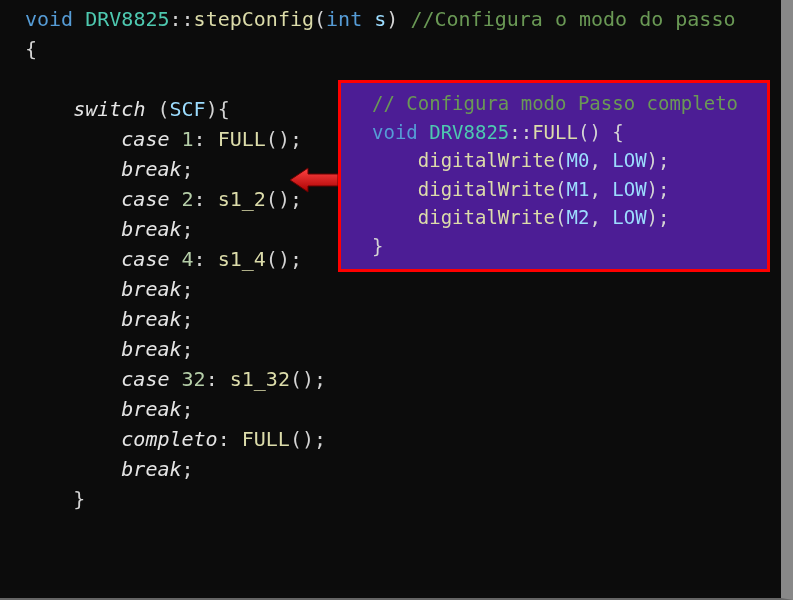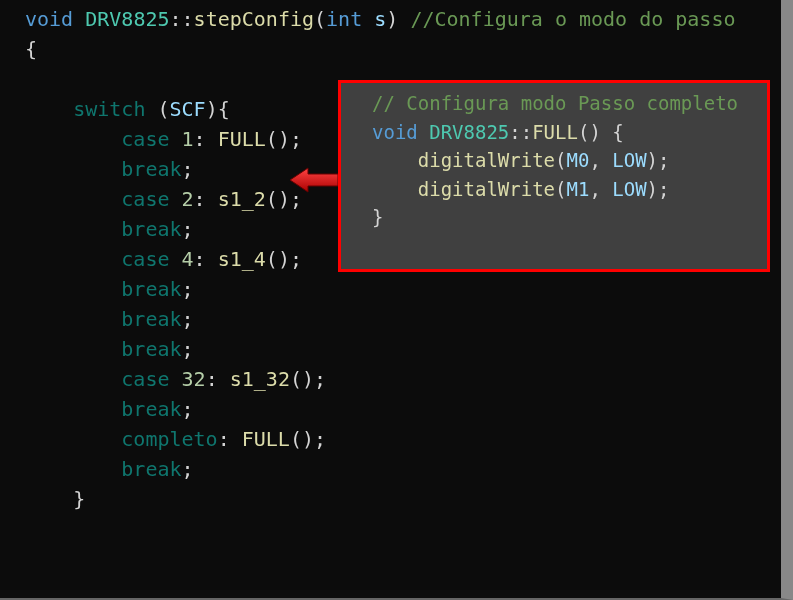--- a/index.html
+++ b/index.html
@@ -17,21 +17,21 @@
       position: relative;
       overflow: hidden;
       border-right: 12px solid #888;
       border-bottom: 2px solid #666;
     }
     .code-area {
       padding: 4px 8px;
       color: #d4d4d4;
     }
     .kw-type { color: #569cd6; }
-    .kw-control { color: #0f766e; }
+    .kw-control { color: #e5e5e5; font-style: italic; }
     .kw-class { color: #4ec9b0; }
     .kw-func { color: #dcdcaa; }
     .kw-var { color: #9cdcfe; }
     .kw-num { color: #b5cea8; }
     .kw-comment { color: #6a9955; }
     .kw-op { color: #d4d4d4; }
     .kw-paren { color: #d4d4d4; }
     .kw-brace { color: #d4d4d4; }
     .kw-punct { color: #d4d4d4; }
     
@@ -40,21 +40,21 @@
       margin-left: 17px;
     }
     
     .callout-box {
       position: absolute;
       top: 80px;
       left: 338px;
       width: 432px;
       height: 192px;
       border: 3px solid #ff0000;
-      background: #404040;
+      background: #4c1d95;
       padding: 6px 14px;
       font-size: 19px;
     }
     
     .arrow {
       position: absolute;
       top: 166px;
       left: 290px;
       width: 48px;
       height: 28px;
@@ -86,20 +86,21 @@
   <div class="line"><span>        </span><span class="kw-control">break</span><span class="kw-punct">;</span></div>
   <div class="line"><span>    </span><span class="kw-brace">}</span></div>
 
 </div>
 
 <div class="callout-box">
   <div class="line"><span class="kw-comment">// Configura modo Passo completo</span></div>
   <div class="line"><span class="kw-type">void</span><span class="kw-class"> DRV8825</span><span class="kw-op">::</span><span class="kw-func">FULL</span><span class="kw-paren">() {</span></div>
   <div class="line"><span>    </span><span class="kw-func">digitalWrite</span><span class="kw-paren">(</span><span class="kw-var">M0</span><span class="kw-punct">, </span><span class="kw-var">LOW</span><span class="kw-punct">);</span></div>
   <div class="line"><span>    </span><span class="kw-func">digitalWrite</span><span class="kw-paren">(</span><span class="kw-var">M1</span><span class="kw-punct">, </span><span class="kw-var">LOW</span><span class="kw-punct">);</span></div>
+  <div class="line"><span>    </span><span class="kw-func">digitalWrite</span><span class="kw-paren">(</span><span class="kw-var">M2</span><span class="kw-punct">, </span><span class="kw-var">LOW</span><span class="kw-punct">);</span></div>
   <div class="line"><span class="kw-brace">}</span></div>
 </div>
 
 <div class="arrow">
   <svg viewBox="0 0 48 28">
     <defs>
       <linearGradient id="g" x1="0%" y1="0%" x2="0%" y2="100%">
         <stop offset="0%" stop-color="#ff4444"></stop>
         <stop offset="100%" stop-color="#aa0000"></stop>
       </linearGradient>

